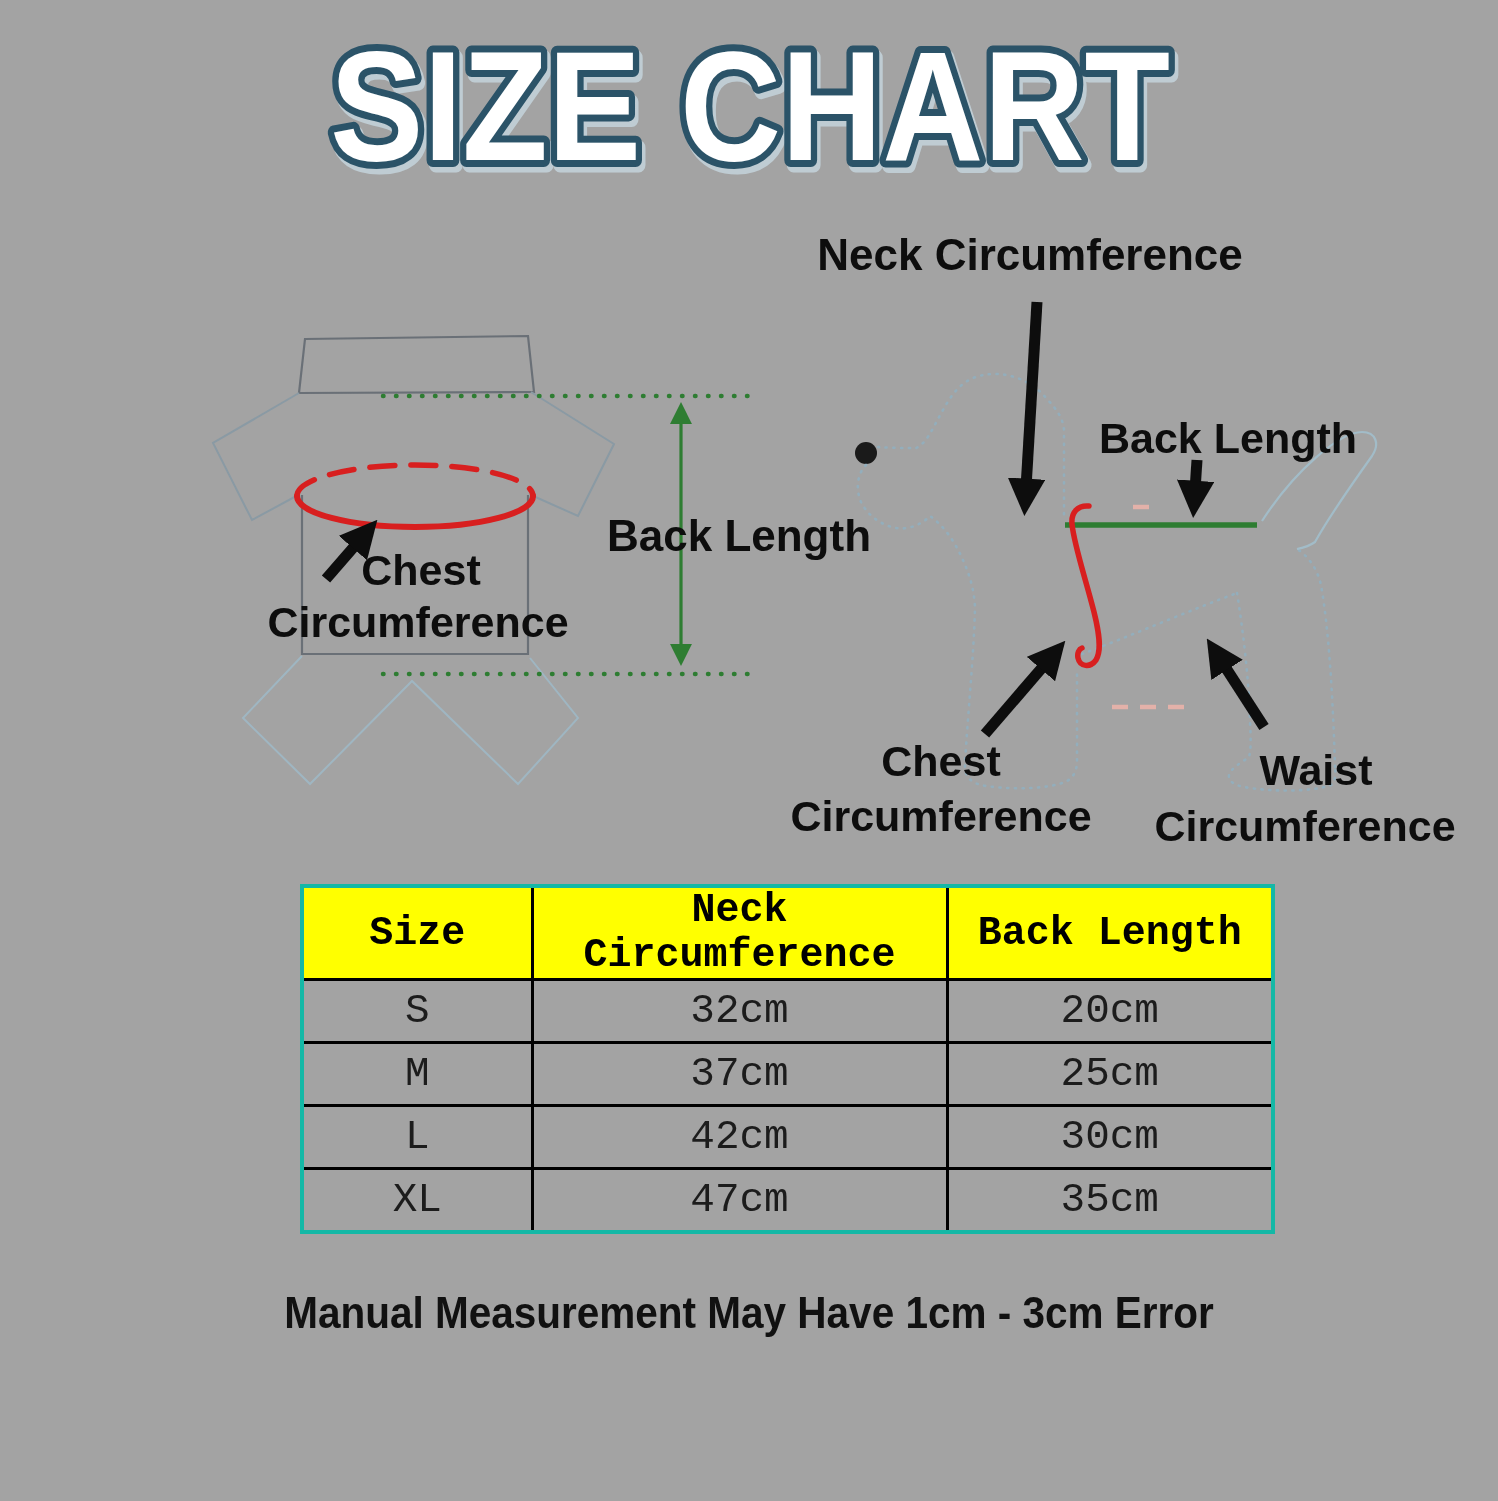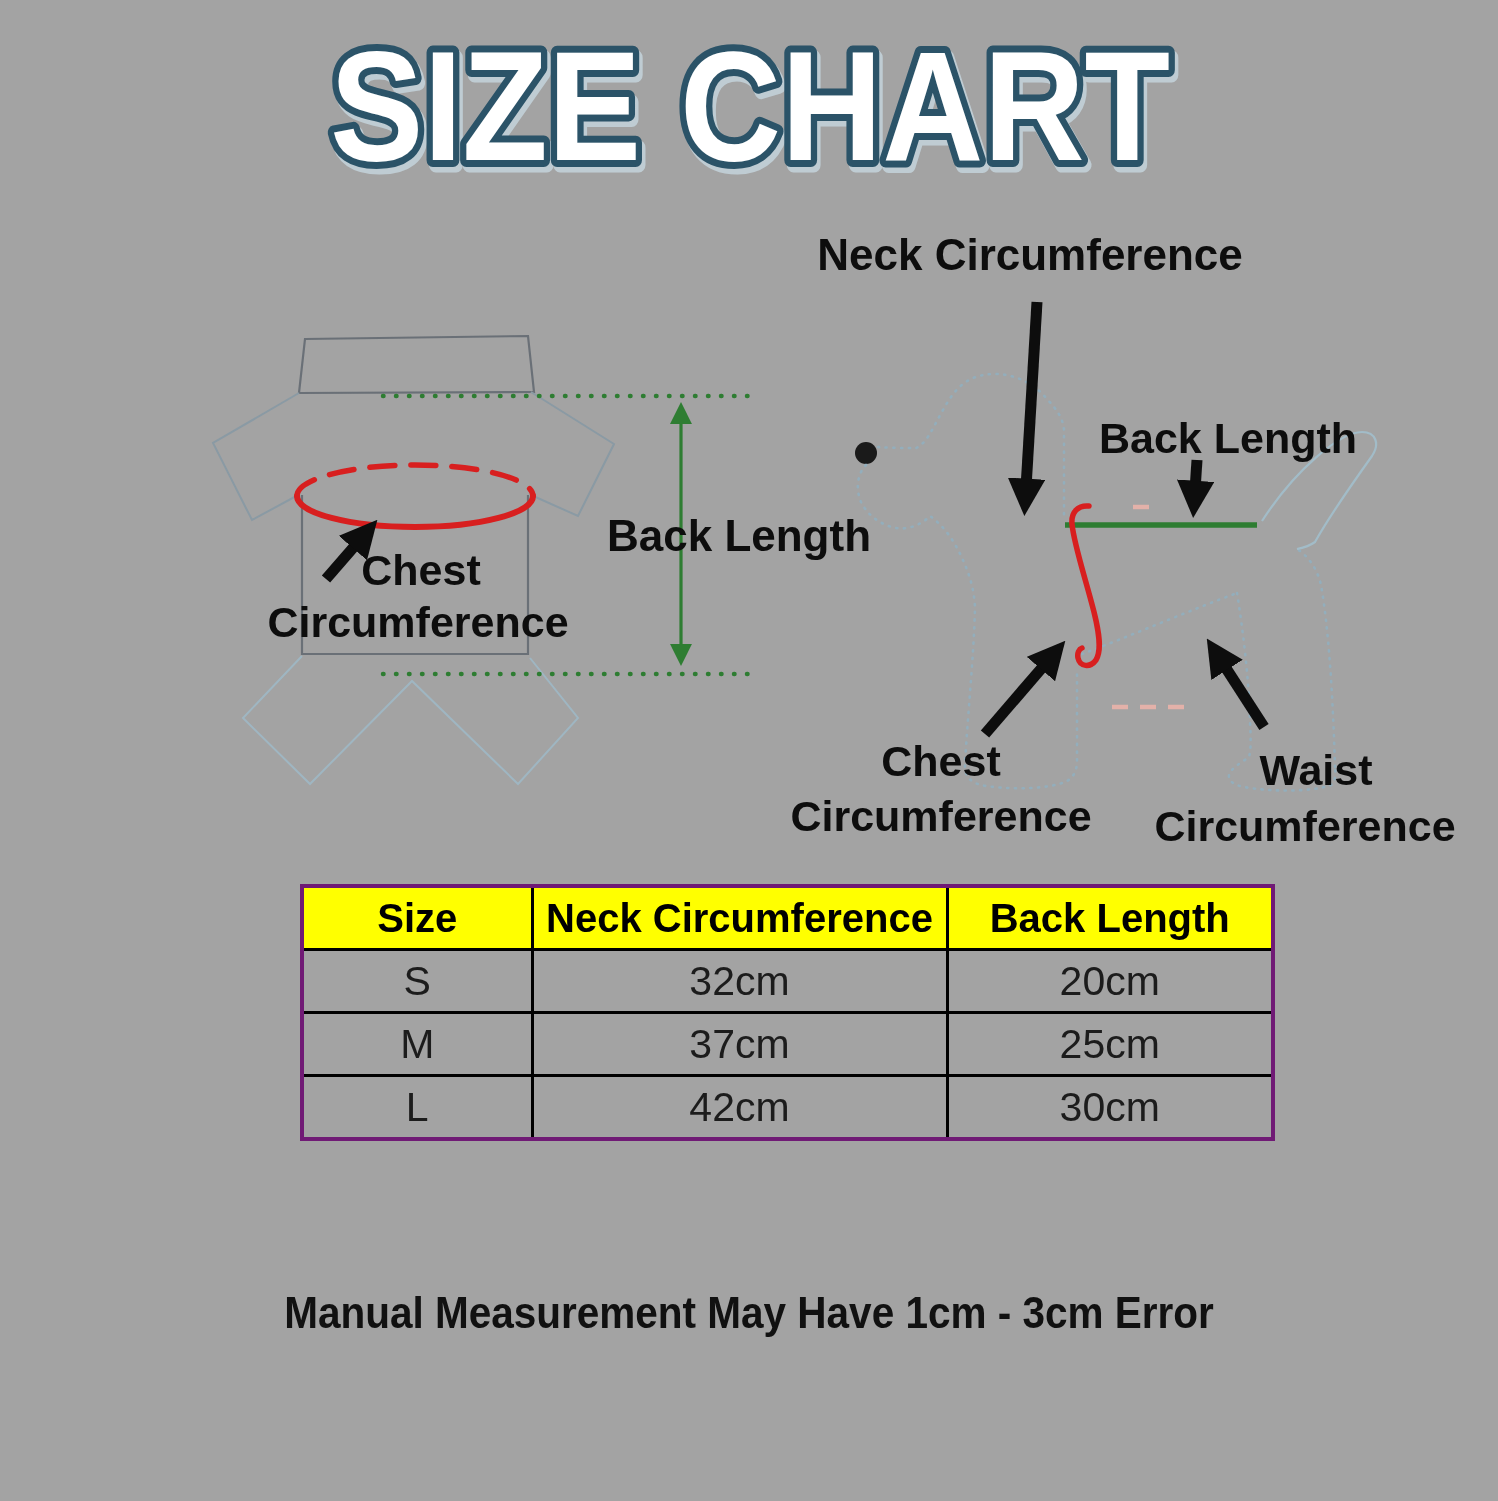--- a/index.html
+++ b/index.html
@@ -41,21 +41,22 @@
   .green-dots   { fill:none; stroke:#2e7d32; stroke-width:4.5;
                   stroke-dasharray:0.5 12.5; stroke-linecap:round; }
   .black-arrow  { fill:none; stroke:#0d0d0d; stroke-width:11; }
   .pink-faded   { fill:none; stroke:#f2b4aa; stroke-width:4.5;
                   stroke-dasharray:16 12; opacity:0.8; }
 
   
   #size-table {
     position:absolute; left:300px; top:884px; width:971px;
     border-collapse:collapse; table-layout:fixed;
-    border:4px solid #701a75;
+    border:4px solid #14b8a6;
+    font-family:Liberation Mono, monospace;
   }
   #size-table th, #size-table td {
     border:3px solid #000000; text-align:center; vertical-align:middle;
     padding:0; overflow:hidden;
   }
   #size-table th {
     background:#ffff00; color:#000000; font-weight:bold; font-size:40px; height:60px;
   }
   #size-table td {
     color:#1c1c1c; font-weight:normal; font-size:41px; height:60px;
@@ -177,18 +178,23 @@
       <tr>
         <td>M</td>
         <td>37cm</td>
         <td>25cm</td>
       </tr>
       <tr>
         <td>L</td>
         <td>42cm</td>
         <td>30cm</td>
       </tr>
+      <tr>
+        <td>XL</td>
+        <td>47cm</td>
+        <td>35cm</td>
+      </tr>
     </tbody>
   </table>
 
   <div id="note">Manual Measurement May Have 1cm - 3cm Error</div>
 
 </div>
 
 </body></html>

